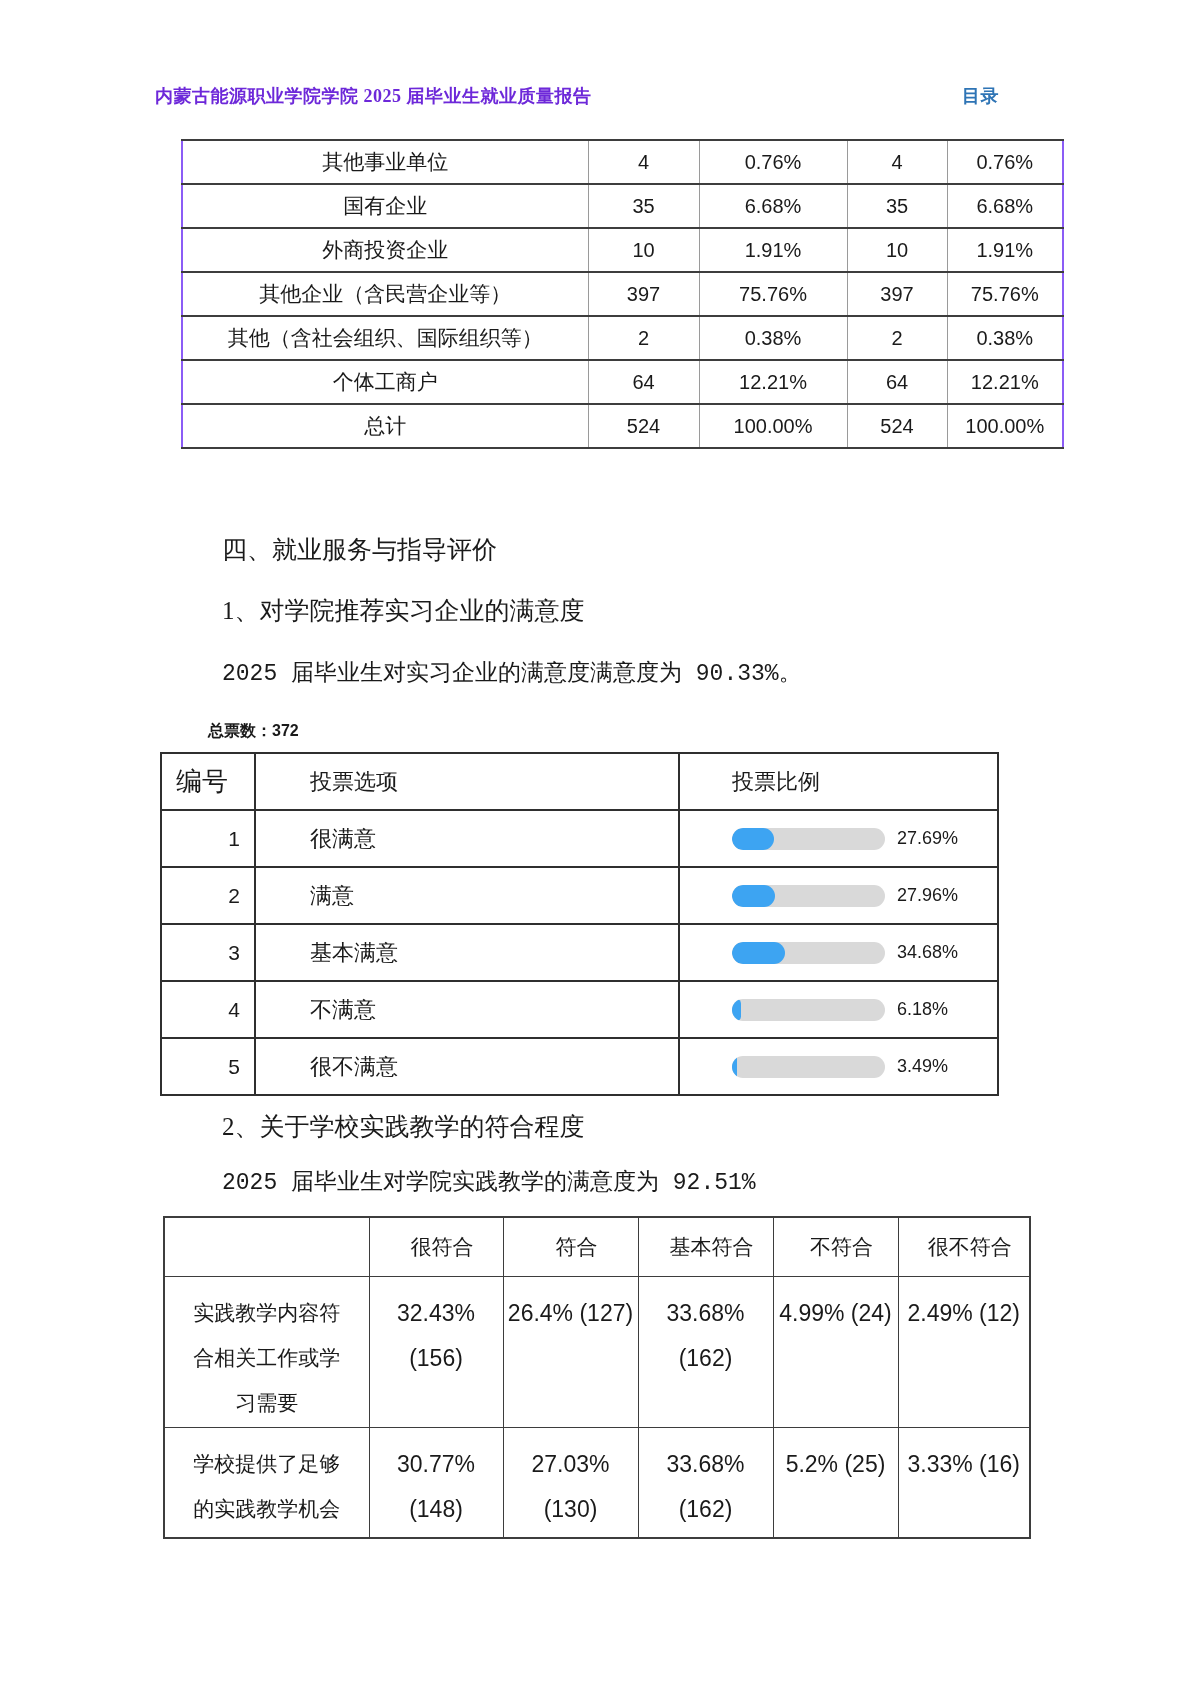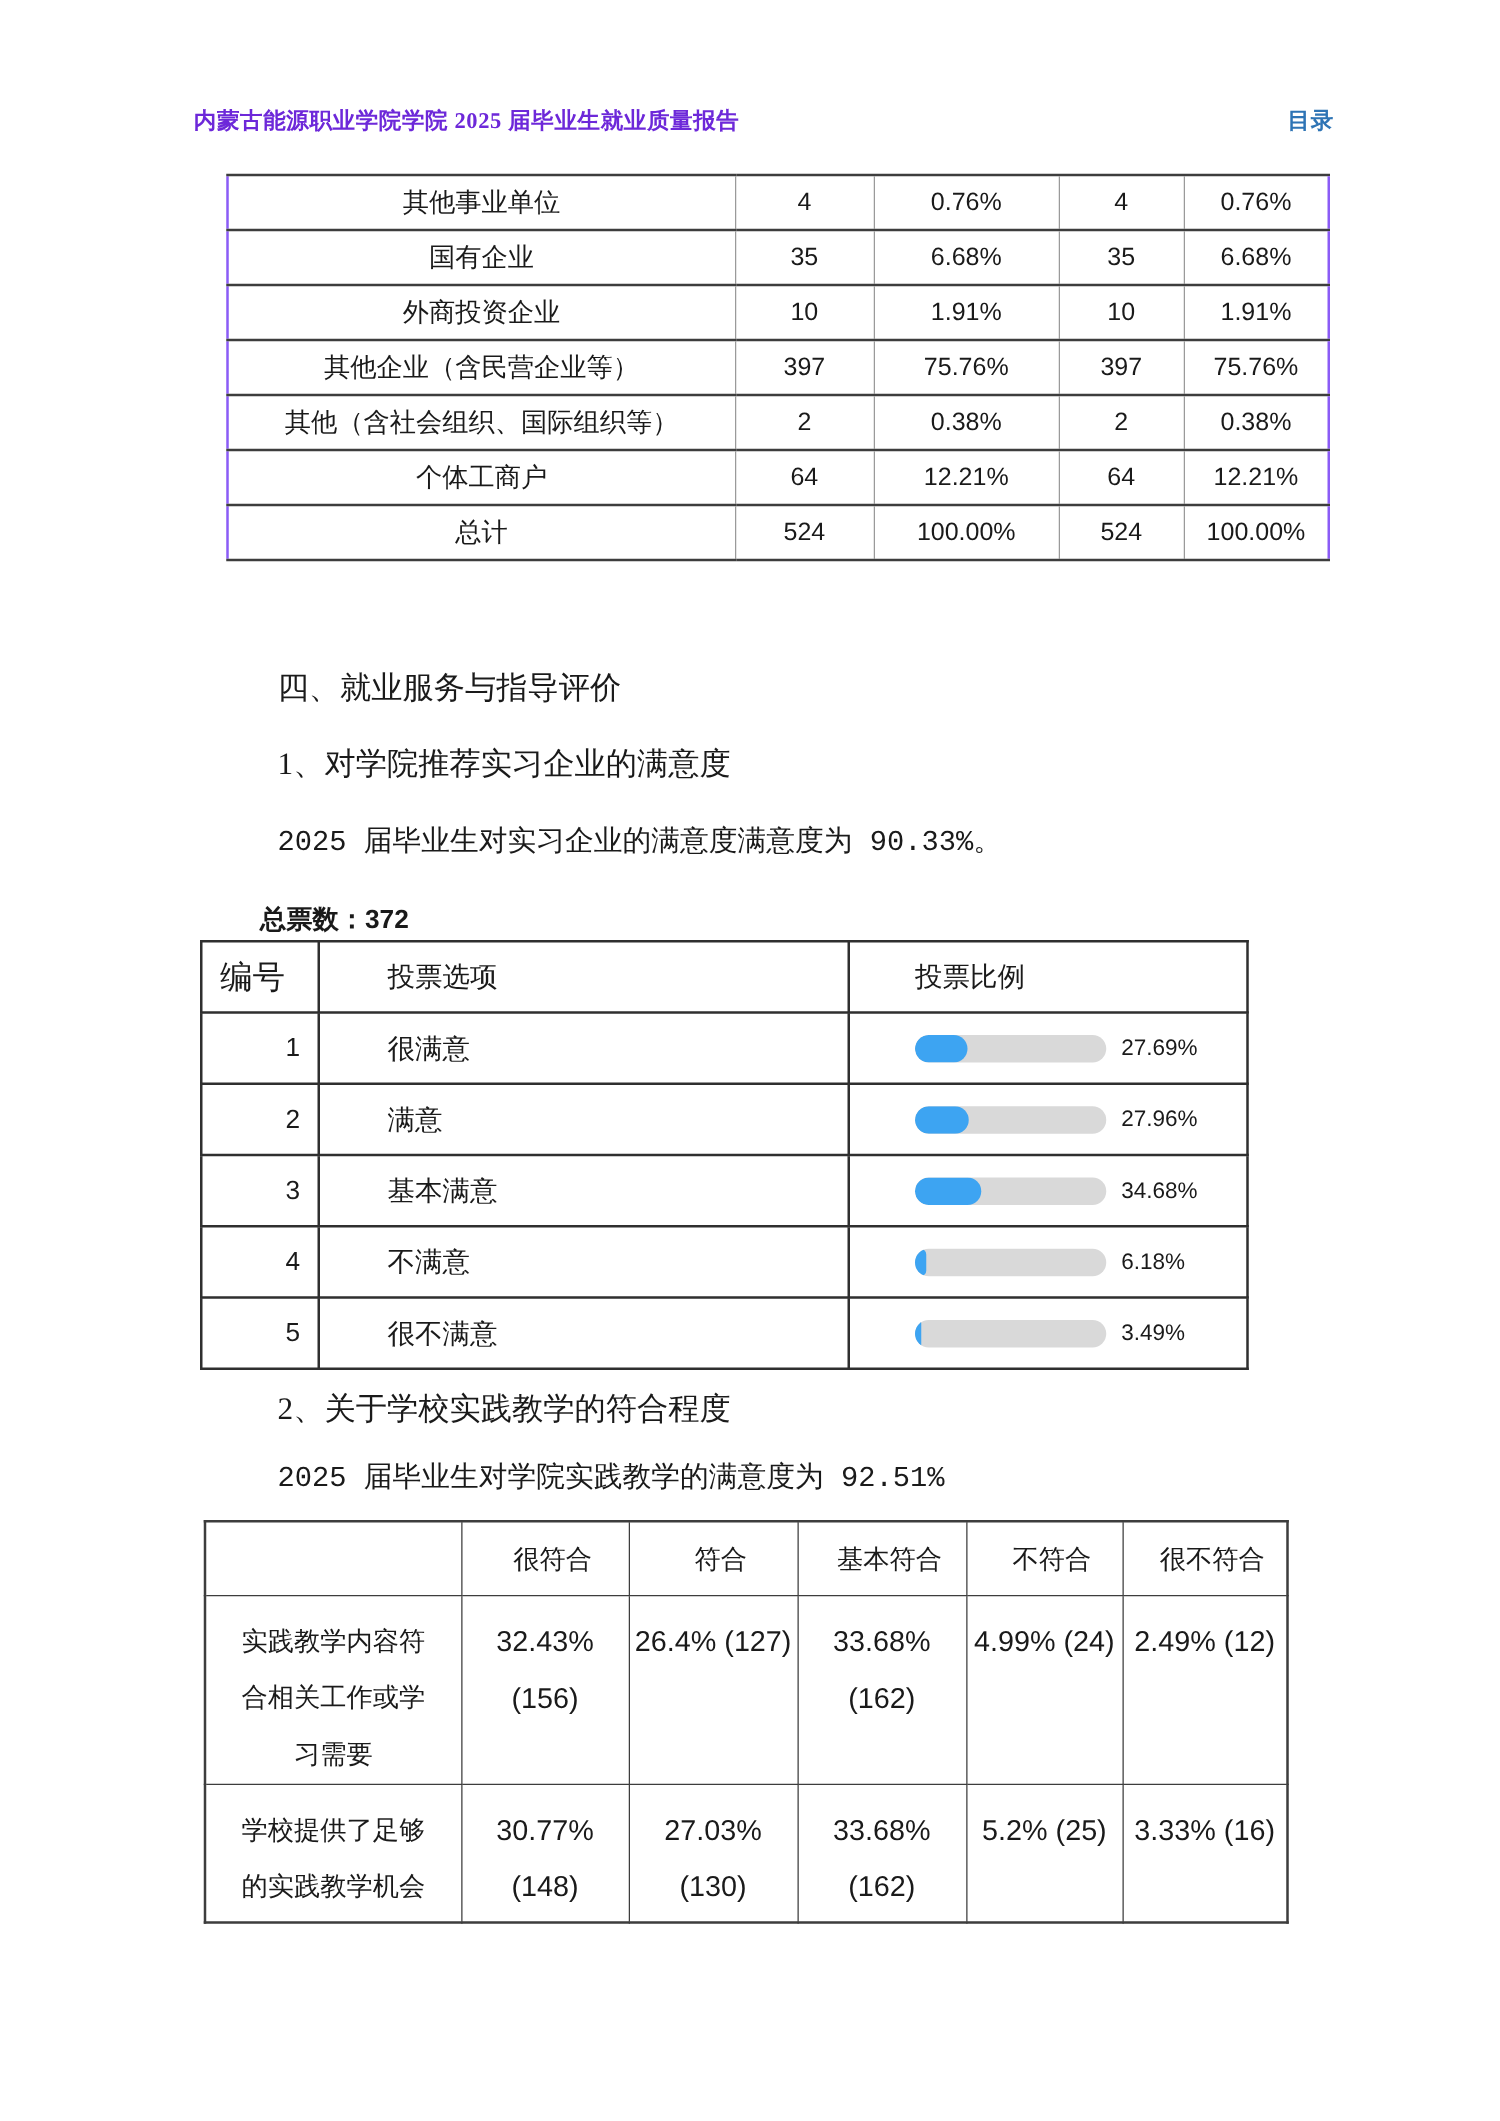--- a/index.html
+++ b/index.html
@@ -52,28 +52,28 @@
   .pt td.rlabel{
     vertical-align:top;padding-top:14px;text-align:center;
     white-space:pre-line;line-height:45px;
     font-family:"Liberation Serif", serif;font-size:21px;
   }
   .pt tr.r1 td{height:136px;}
   .pt tr.r2 td{height:95px;}
 
   .h1{font-size:25px;}
   .para{font-size:23px;font-family:Liberation Mono, monospace;}
-  .tvotes{font-size:21px;font-weight:bold;}
+  .tvotes{font-size:16px;font-weight:bold;}
   .tvotes .v{font-family:"Liberation Sans", sans-serif;}
 </style>
 </head>
 <body>
 
 <div class="abs pagehdr" style="left: 155px; top: 84px; color: #6d28d9;">内蒙古能源职业学院学院 2025 届毕业生就业质量报告</div>
-<div class="abs pagehdr" style="left: 1030px; top: 84px; color: rgb(46, 116, 181);">目录</div>
+<div class="abs pagehdr" style="left: 962px; top: 84px; color: rgb(46, 116, 181);">目录</div>
 
 <table class="t1 abs" style="left:181px;top:139px;">
   <colgroup>
       <col style="width:406px">
       <col style="width:111px">
       <col style="width:148px">
       <col style="width:100px">
       <col style="width:116px">
     </colgroup>
   <tbody>

